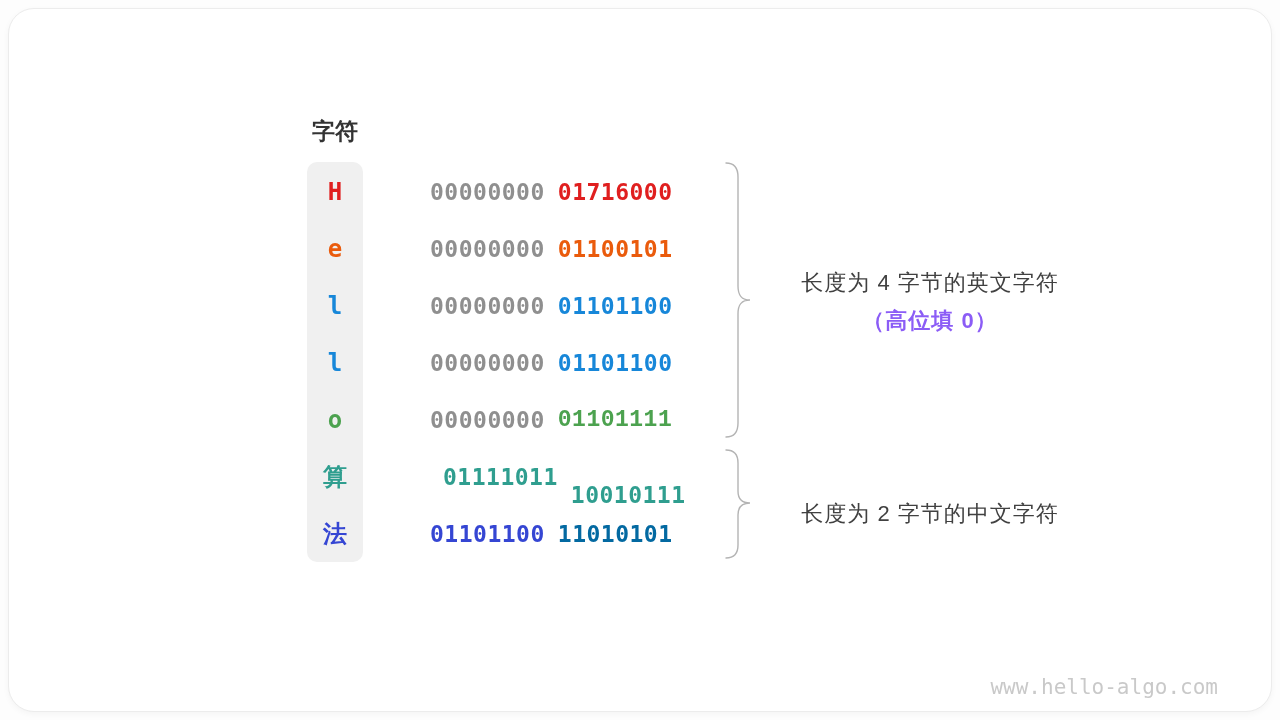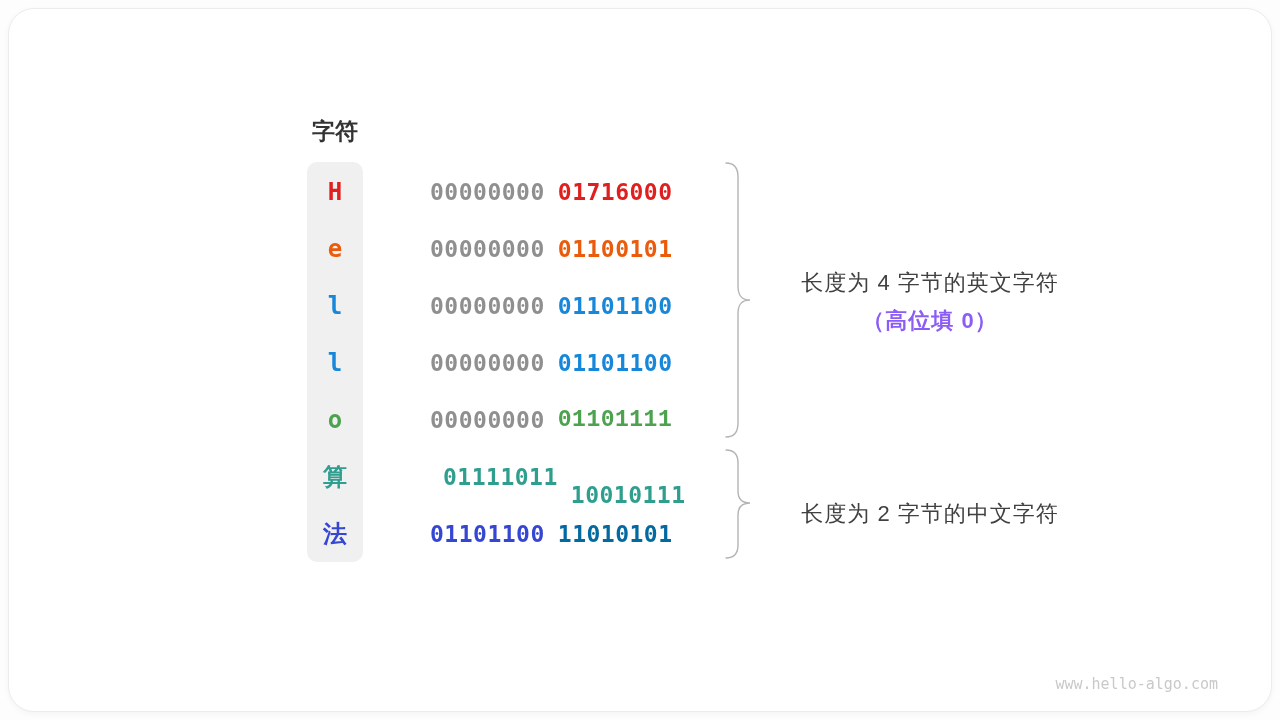--- a/index.html
+++ b/index.html
@@ -98,21 +98,21 @@
     font-weight: 700;
   }
   .ann-en-1 { top: 268px; }
   .ann-en-2 { top: 306px; }
   .ann-zh   { top: 484px; margin-top: 15px; }
   .watermark {
     position: absolute;
     top: 675px;
     right: 62px;
     font-family: "DejaVu Sans Mono", "Liberation Mono", monospace;
-    font-size: 15px;
+    font-size: 21px;
     color: #c9c9c9;
   }
 </style>
 </head>
 <body>
 
 <div class="canvas">
   <div class="card"></div>
 
   <div class="col-header char-header">字符</div>

